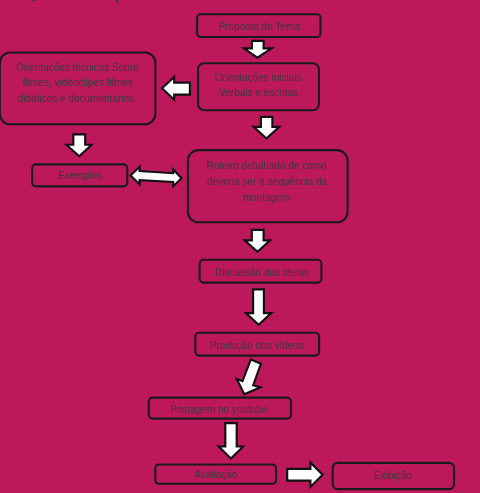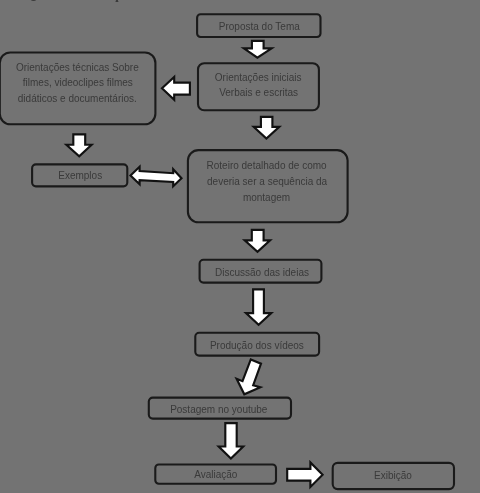--- a/index.html
+++ b/index.html
@@ -2,21 +2,21 @@
 <html><head>
 <meta charset="utf-8">
 <title>Fluxograma</title>
 <style>
   html,body{margin:0;padding:0;background:#ffffff;}
   body{
     width:480px;height:493px;overflow:hidden;
     font-family:"Liberation Sans",sans-serif;
     -webkit-font-smoothing:antialiased;
   }
-  #stage{position:relative;width:480px;height:493px;background:#737373;}
+  #stage{position:relative;width:480px;height:493px;background:#be185d;}
   #flow{position:absolute;left:0;top:0;display:block;}
   .node-box{fill:none;stroke:#1a1a1a;stroke-width:2.1;}
   .connector{fill:#ffffff;stroke:#111111;stroke-width:2.15;stroke-linejoin:miter;stroke-linecap:butt;}
   .node-label{font-family:"Liberation Sans",sans-serif;font-size:10px;fill:#3a3a3a;text-anchor:middle;}
   .caption-ink{fill:#3b3b3b;stroke:none;}
 </style>
 </head>
 <body>
 
 <div id="stage">

